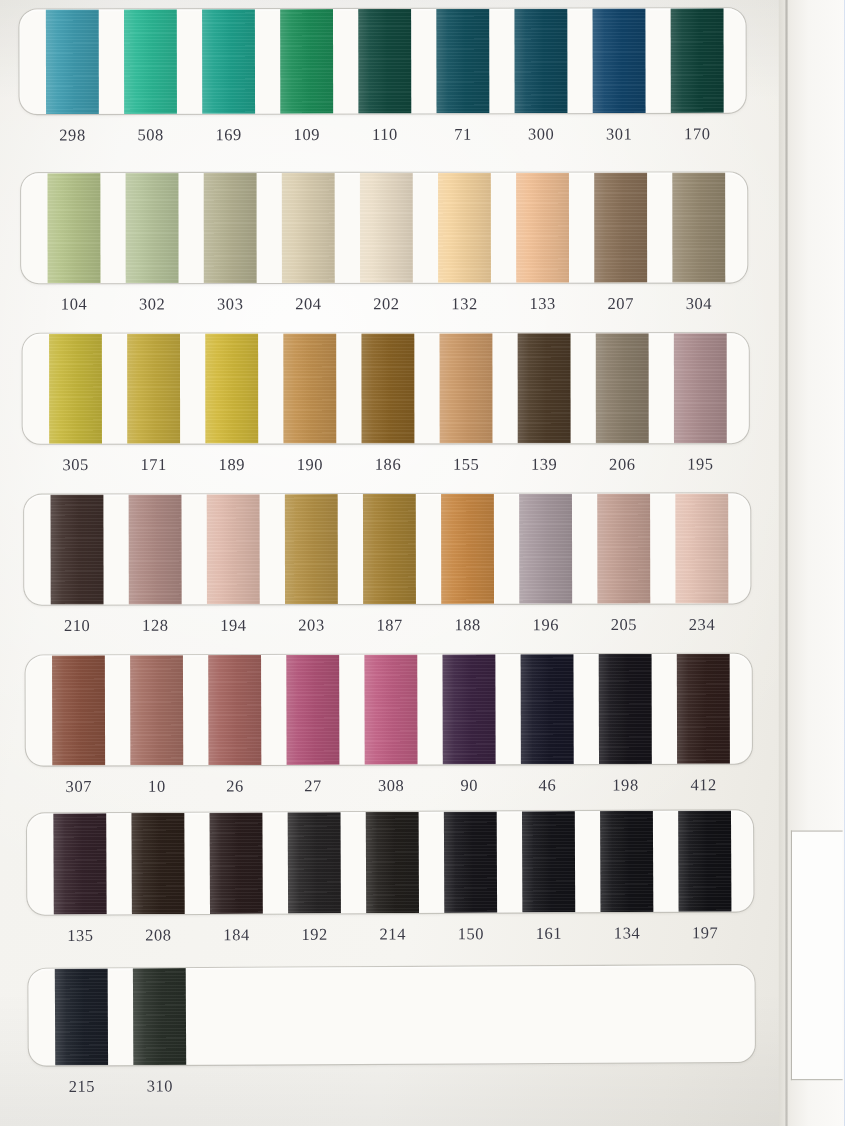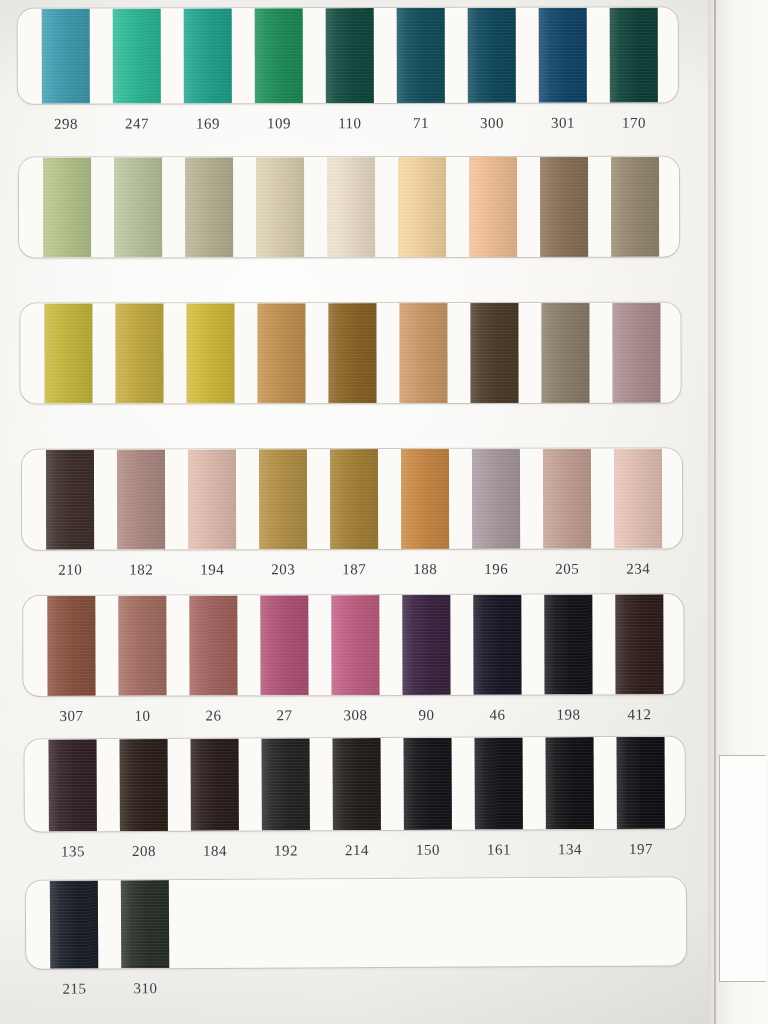--- a/index.html
+++ b/index.html
@@ -221,21 +221,21 @@
           <div class="swatch">
               <div class="chip" style="background-color: rgb(17, 69, 108);"></div>
             </div>
           <div class="swatch">
               <div class="chip" style="background-color: rgb(15, 66, 57);"></div>
             </div>
         </div>
       </div>
       <div class="labels">
         <div class="label">298</div>
-        <div class="label">247</div>
+        <div class="label">508</div>
         <div class="label">169</div>
         <div class="label">109</div>
         <div class="label">110</div>
         <div class="label">71</div>
         <div class="label">300</div>
         <div class="label">301</div>
         <div class="label">170</div>
       </div>
     </div>
 
@@ -264,20 +264,31 @@
               <div class="chip" style="background-color: rgb(243, 193, 150);"></div>
             </div>
           <div class="swatch">
               <div class="chip" style="background-color: rgb(139, 114, 89);"></div>
             </div>
           <div class="swatch">
               <div class="chip" style="background-color: rgb(151, 138, 113);"></div>
             </div>
         </div>
       </div>
+      <div class="labels">
+        <div class="label">104</div>
+        <div class="label">302</div>
+        <div class="label">303</div>
+        <div class="label">204</div>
+        <div class="label">202</div>
+        <div class="label">132</div>
+        <div class="label">133</div>
+        <div class="label">207</div>
+        <div class="label">304</div>
+      </div>
     </div>
 
     <div class="row r3">
       <div class="window">
         <div class="swatch-track">
           <div class="swatch">
               <div class="chip" style="background-color: rgb(201, 186, 61);"></div>
             </div>
           <div class="swatch">
               <div class="chip" style="background-color: rgb(198, 173, 63);"></div>
@@ -298,20 +309,31 @@
               <div class="chip" style="background-color: rgb(78, 60, 41);"></div>
             </div>
           <div class="swatch">
               <div class="chip" style="background-color: rgb(140, 127, 108);"></div>
             </div>
           <div class="swatch">
               <div class="chip" style="background-color: rgb(174, 143, 145);"></div>
             </div>
         </div>
       </div>
+      <div class="labels">
+        <div class="label">305</div>
+        <div class="label">171</div>
+        <div class="label">189</div>
+        <div class="label">190</div>
+        <div class="label">186</div>
+        <div class="label">155</div>
+        <div class="label">139</div>
+        <div class="label">206</div>
+        <div class="label">195</div>
+      </div>
     </div>
 
     <div class="row r4">
       <div class="window">
         <div class="swatch-track">
           <div class="swatch">
               <div class="chip" style="background-color: rgb(64, 48, 44);"></div>
             </div>
           <div class="swatch">
               <div class="chip" style="background-color: rgb(176, 139, 133);"></div>
@@ -334,21 +356,21 @@
           <div class="swatch">
               <div class="chip" style="background-color: rgb(197, 161, 149);"></div>
             </div>
           <div class="swatch">
               <div class="chip" style="background-color: rgb(231, 196, 182);"></div>
             </div>
         </div>
       </div>
       <div class="labels">
         <div class="label">210</div>
-        <div class="label">182</div>
+        <div class="label">128</div>
         <div class="label">194</div>
         <div class="label">203</div>
         <div class="label">187</div>
         <div class="label">188</div>
         <div class="label">196</div>
         <div class="label">205</div>
         <div class="label">234</div>
       </div>
     </div>
 

